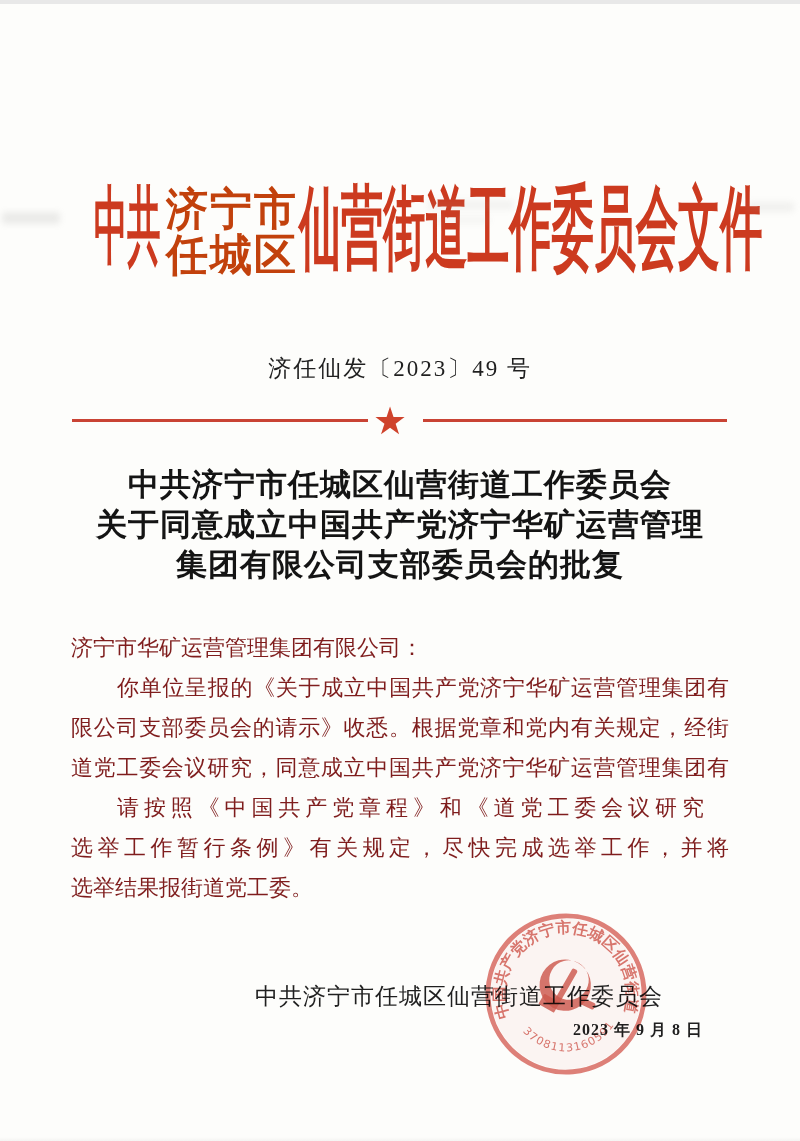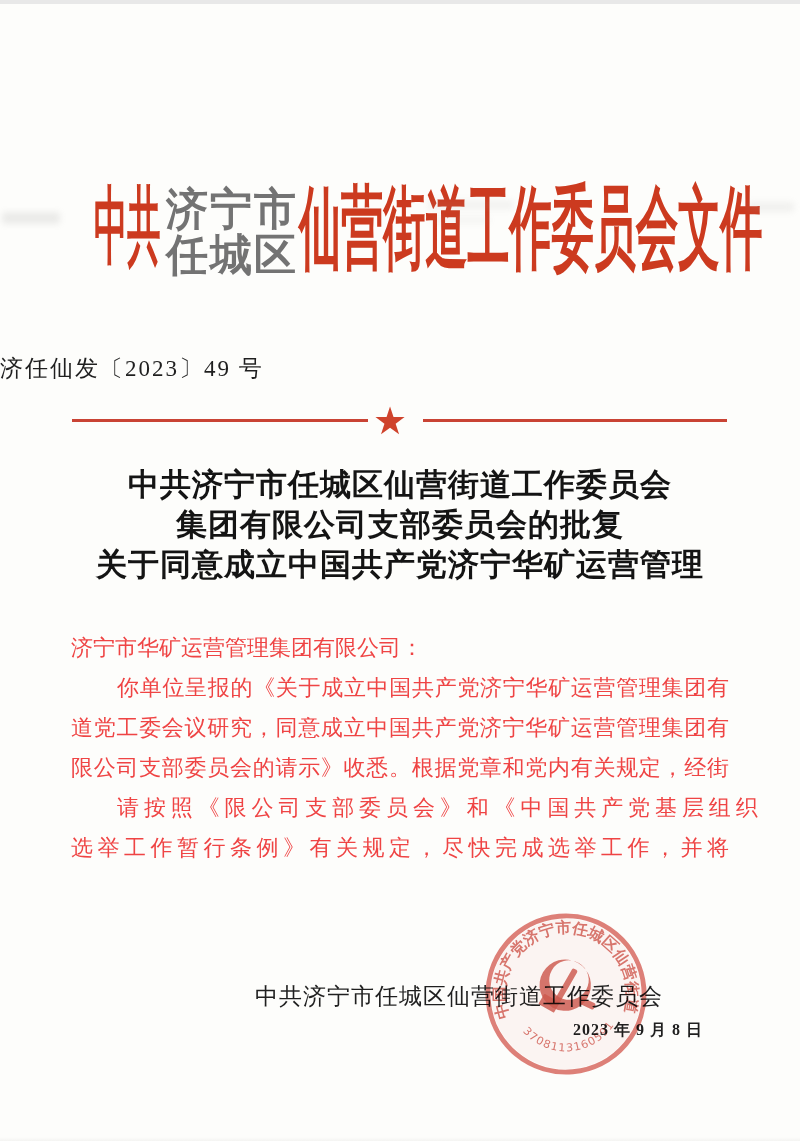--- a/index.html
+++ b/index.html
@@ -14,37 +14,37 @@
   }
   
   .hdr-prefix{
     position:absolute;left:94px;top:181px;
     font-size:52px;font-weight:700;line-height:1;
     color:#cc3a1f;white-space:nowrap;
     transform:scale(0.64,1.63);transform-origin:left top;
   }
   .hdr-stack{
     position:absolute;left:166px;top:183px;
-    color:#737373;font-weight:700;line-height:1;
+    color:#c2410c;font-weight:700;line-height:1;
   }
   .hdr-stack .row{
     font-size:42px;letter-spacing:2px;white-space:nowrap;
     transform:scaleY(1.05);transform-origin:left top;
   }
   .hdr-stack .row + .row{margin-top:4px;}
   .hdr-main{
     position:absolute;left:299px;top:179px;
     font-size:54px;font-weight:700;line-height:1;
     color:#cc3a1f;white-space:nowrap;
     transform:scale(0.78,1.68);transform-origin:left top;
   }
   
   .docnum{
     position:absolute;top:349px;left:0;width:100%;
-    text-align:left;font-size:23px;letter-spacing:2px;
+    text-align:center;font-size:23px;letter-spacing:2px;
   }
   
   .dl,.dr{position:absolute;top:415px;height:3px;background:#c94334;}
   .dl{left:72px;width:296px;}
   .dr{left:423px;width:304px;}
   .star{
     position:absolute;left:371px;top:398px;width:38px;
     font-size:38px;line-height:1;color:#cf432c;text-align:center;
     font-family:"DejaVu Sans",sans-serif;
   }
@@ -52,21 +52,21 @@
   .title{
     position:absolute;top:461px;left:0;width:100%;
     text-align:center;font-size:31px;line-height:40px;font-weight:700;
     color:#141414;
     font-family:"Liberation Sans","DejaVu Sans",sans-serif;
     letter-spacing:1px;
   }
   
   .body{
     position:absolute;left:71px;top:624px;width:658px;
-    font-size:22px;color:#ef4444;
+    font-size:22px;color:#7f1d1d;
   }
   .body p{margin:0;height:40px;line-height:40px;white-space:nowrap;}
   .indent{text-indent:46px;}
   .just{white-space:normal;text-align:justify;text-align-last:justify;}
   .sp1{letter-spacing:4.9px;}
   .sp2{letter-spacing:4.5px;}
   
   .signature{
     position:absolute;top:977px;right:137px;
     font-size:23px;letter-spacing:1px;white-space:nowrap;
@@ -107,31 +107,32 @@
   </div>
 
   <div class="docnum">济任仙发〔2023〕49 号</div>
 
   <div class="dl"></div>
   <div class="star">★</div>
   <div class="dr"></div>
 
   <div class="title">
     <div>中共济宁市任城区仙营街道工作委员会</div>
+    <div>关于同意成立中国共产党济宁华矿运营管理</div>
     <div>集团有限公司支部委员会的批复</div>
-    <div>关于同意成立中国共产党济宁华矿运营管理</div>
   </div>
 
   <div class="body">
     <p>济宁市华矿运营管理集团有限公司：</p>
     <p class="indent just">你单位呈报的《关于成立中国共产党济宁华矿运营管理集团有</p>
+    <p class="just">限公司支部委员会的请示》收悉。根据党章和党内有关规定，经街</p>
     <p class="just">道党工委会议研究，同意成立中国共产党济宁华矿运营管理集团有</p>
-    <p class="just">限公司支部委员会的请示》收悉。根据党章和党内有关规定，经街</p>
-    <p class="indent sp1">请按照《限公司支部委员会》和《中国共产党基层组织</p>
+    <p class="indent sp1">请按照《中国共产党章程》和《道党工委会议研究</p>
     <p class="sp2">选举工作暂行条例》有关规定，尽快完成选举工作，并将</p>
+    <p>选举结果报街道党工委。</p>
   </div>
 
   <div class="signature">中共济宁市任城区仙营街道工作委员会</div>
   <div class="date">2023 年 9 月 8 日</div>
 
   <div class="seal">
     <svg viewBox="0 0 170 170" width="168" height="168">
       <circle cx="85" cy="85" r="76" fill="rgba(228,118,108,0.07)"></circle>
       <circle cx="85" cy="85" r="79" fill="none" stroke="#d4574e" stroke-width="5" stroke-opacity="0.82"></circle>
       <defs>

